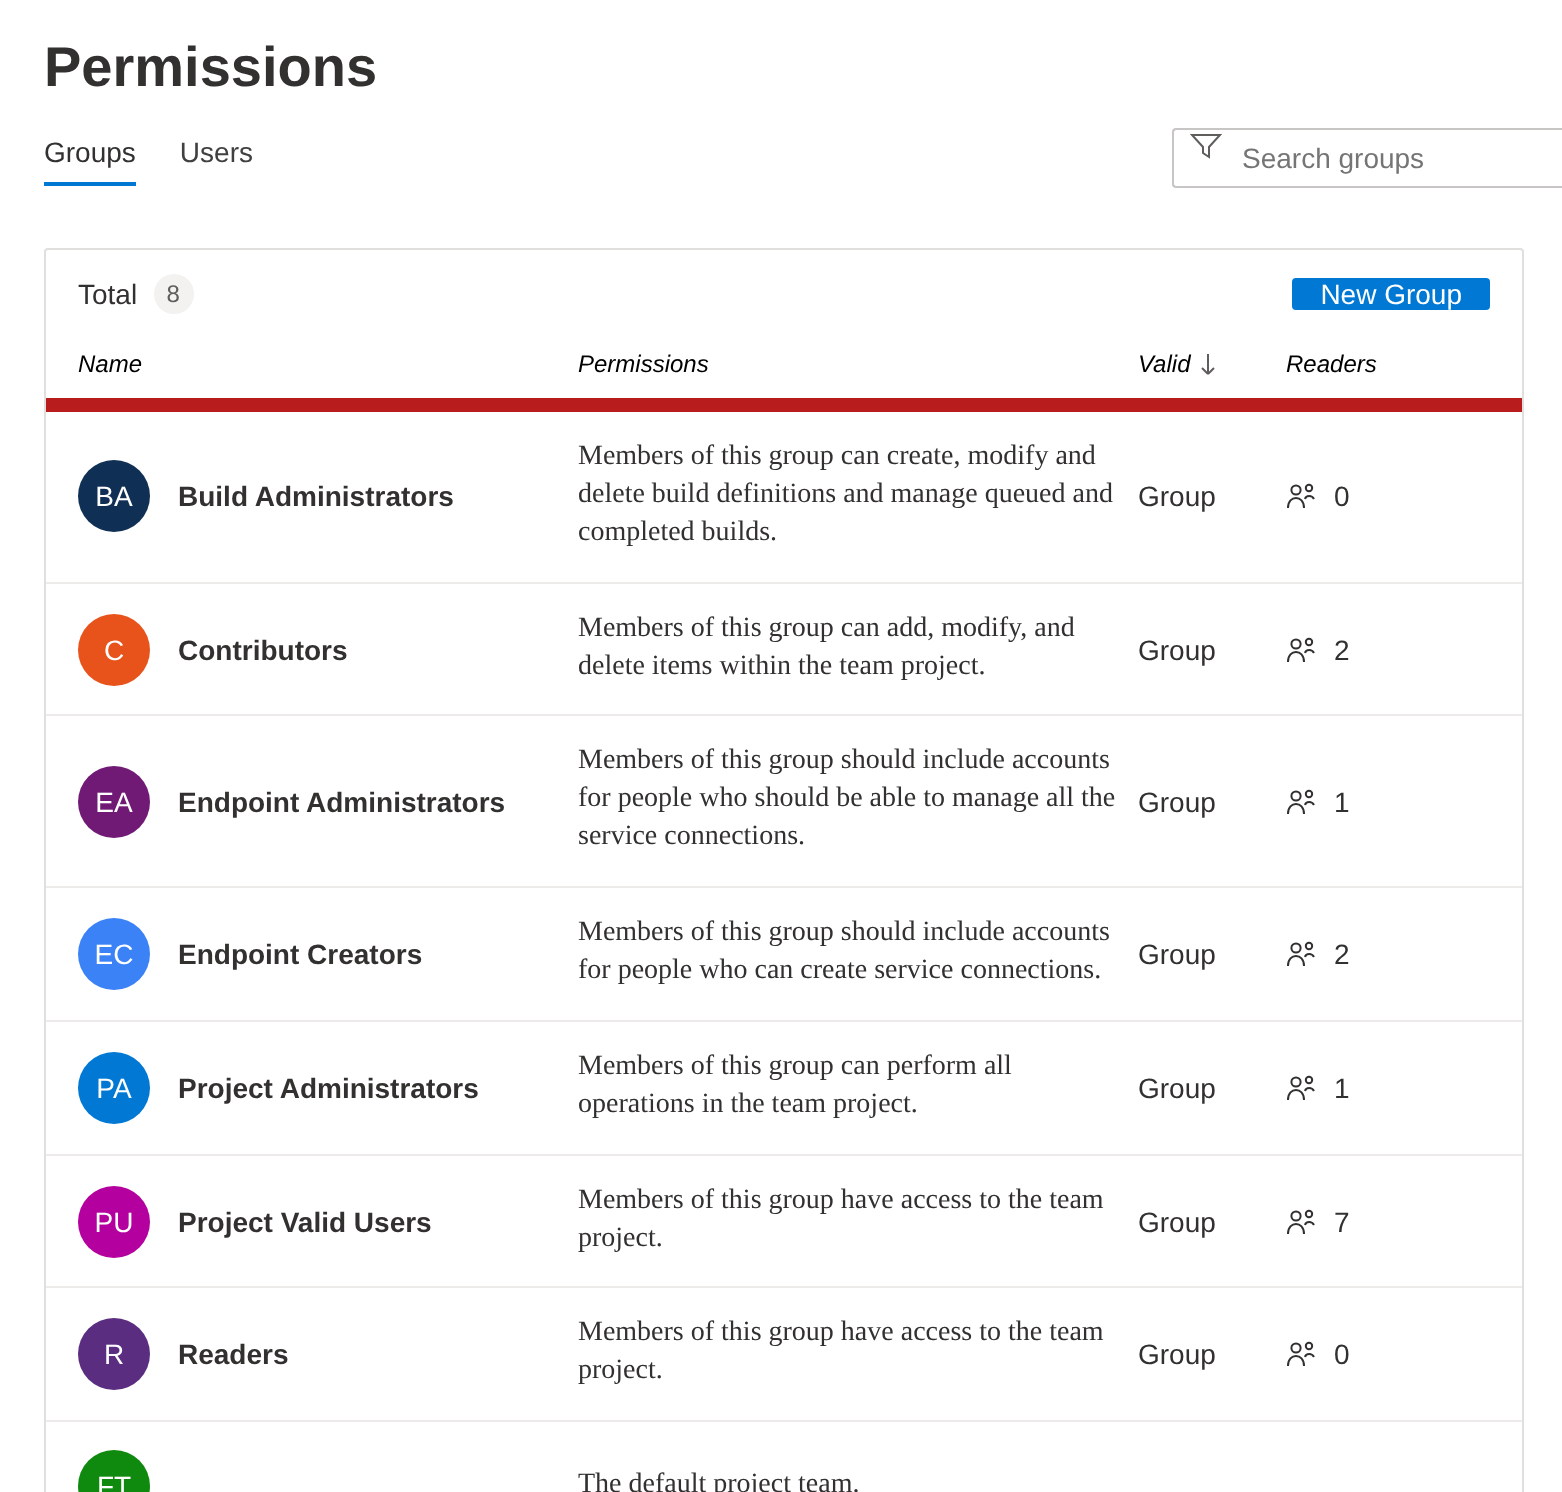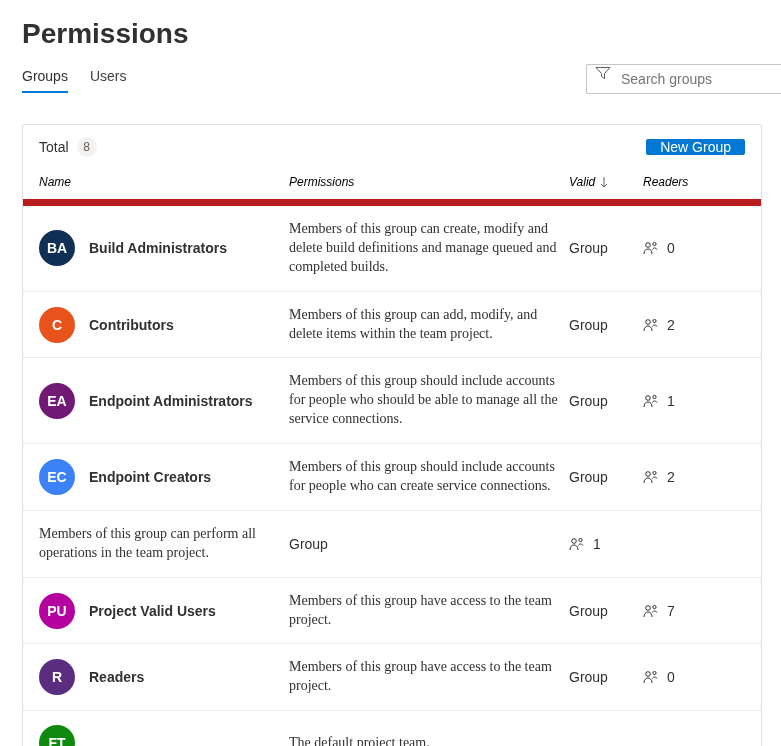--- a/index.html
+++ b/index.html
@@ -133,21 +133,21 @@
   }
   .avatar {
     width: 36px;
     height: 36px;
     border-radius: 50%;
     color: #fff;
     display: flex;
     align-items: center;
     justify-content: center;
     font-size: 14px;
-    font-weight: 700;
+    font-weight: 400;
     flex-shrink: 0;
   }
   .name-text { font-weight: 600; }
   .desc-cell {
     color: #323130;
     font-size: 14px;
     line-height: 1.35;
     padding-right: 10px;
     font-family: Liberation Serif, serif;
   }
@@ -260,20 +260,24 @@
       <svg width="16" height="14" viewBox="0 0 16 14">
   <circle cx="5" cy="4" r="2.3" stroke="#323130" stroke-width="1" fill="none"></circle>
   <path d="M1 13 C1 9.5 3 8 5 8 C7 8 9 9.5 9 13" stroke="#323130" stroke-width="1" fill="none"></path>
   <circle cx="11.5" cy="3" r="1.6" stroke="#323130" stroke-width="1" fill="none"></circle>
   <path d="M9.5 8.5 C10 6.5 13 6.5 14 8.5" stroke="#323130" stroke-width="1" fill="none"></path>
 </svg>
       <span>2</span>
     </div>
       </div>
       <div class="row">
+    <div class="name-cell">
+      <div class="avatar" style="background:#0078d4">PA</div>
+      <div class="name-text">Project Administrators</div>
+    </div>
     <div class="desc-cell">Members of this group can perform all operations in the team project.</div>
     <div class="type-cell">Group</div>
     <div class="members-cell">
       <svg width="16" height="14" viewBox="0 0 16 14">
   <circle cx="5" cy="4" r="2.3" stroke="#323130" stroke-width="1" fill="none"></circle>
   <path d="M1 13 C1 9.5 3 8 5 8 C7 8 9 9.5 9 13" stroke="#323130" stroke-width="1" fill="none"></path>
   <circle cx="11.5" cy="3" r="1.6" stroke="#323130" stroke-width="1" fill="none"></circle>
   <path d="M9.5 8.5 C10 6.5 13 6.5 14 8.5" stroke="#323130" stroke-width="1" fill="none"></path>
 </svg>
       <span>1</span>

